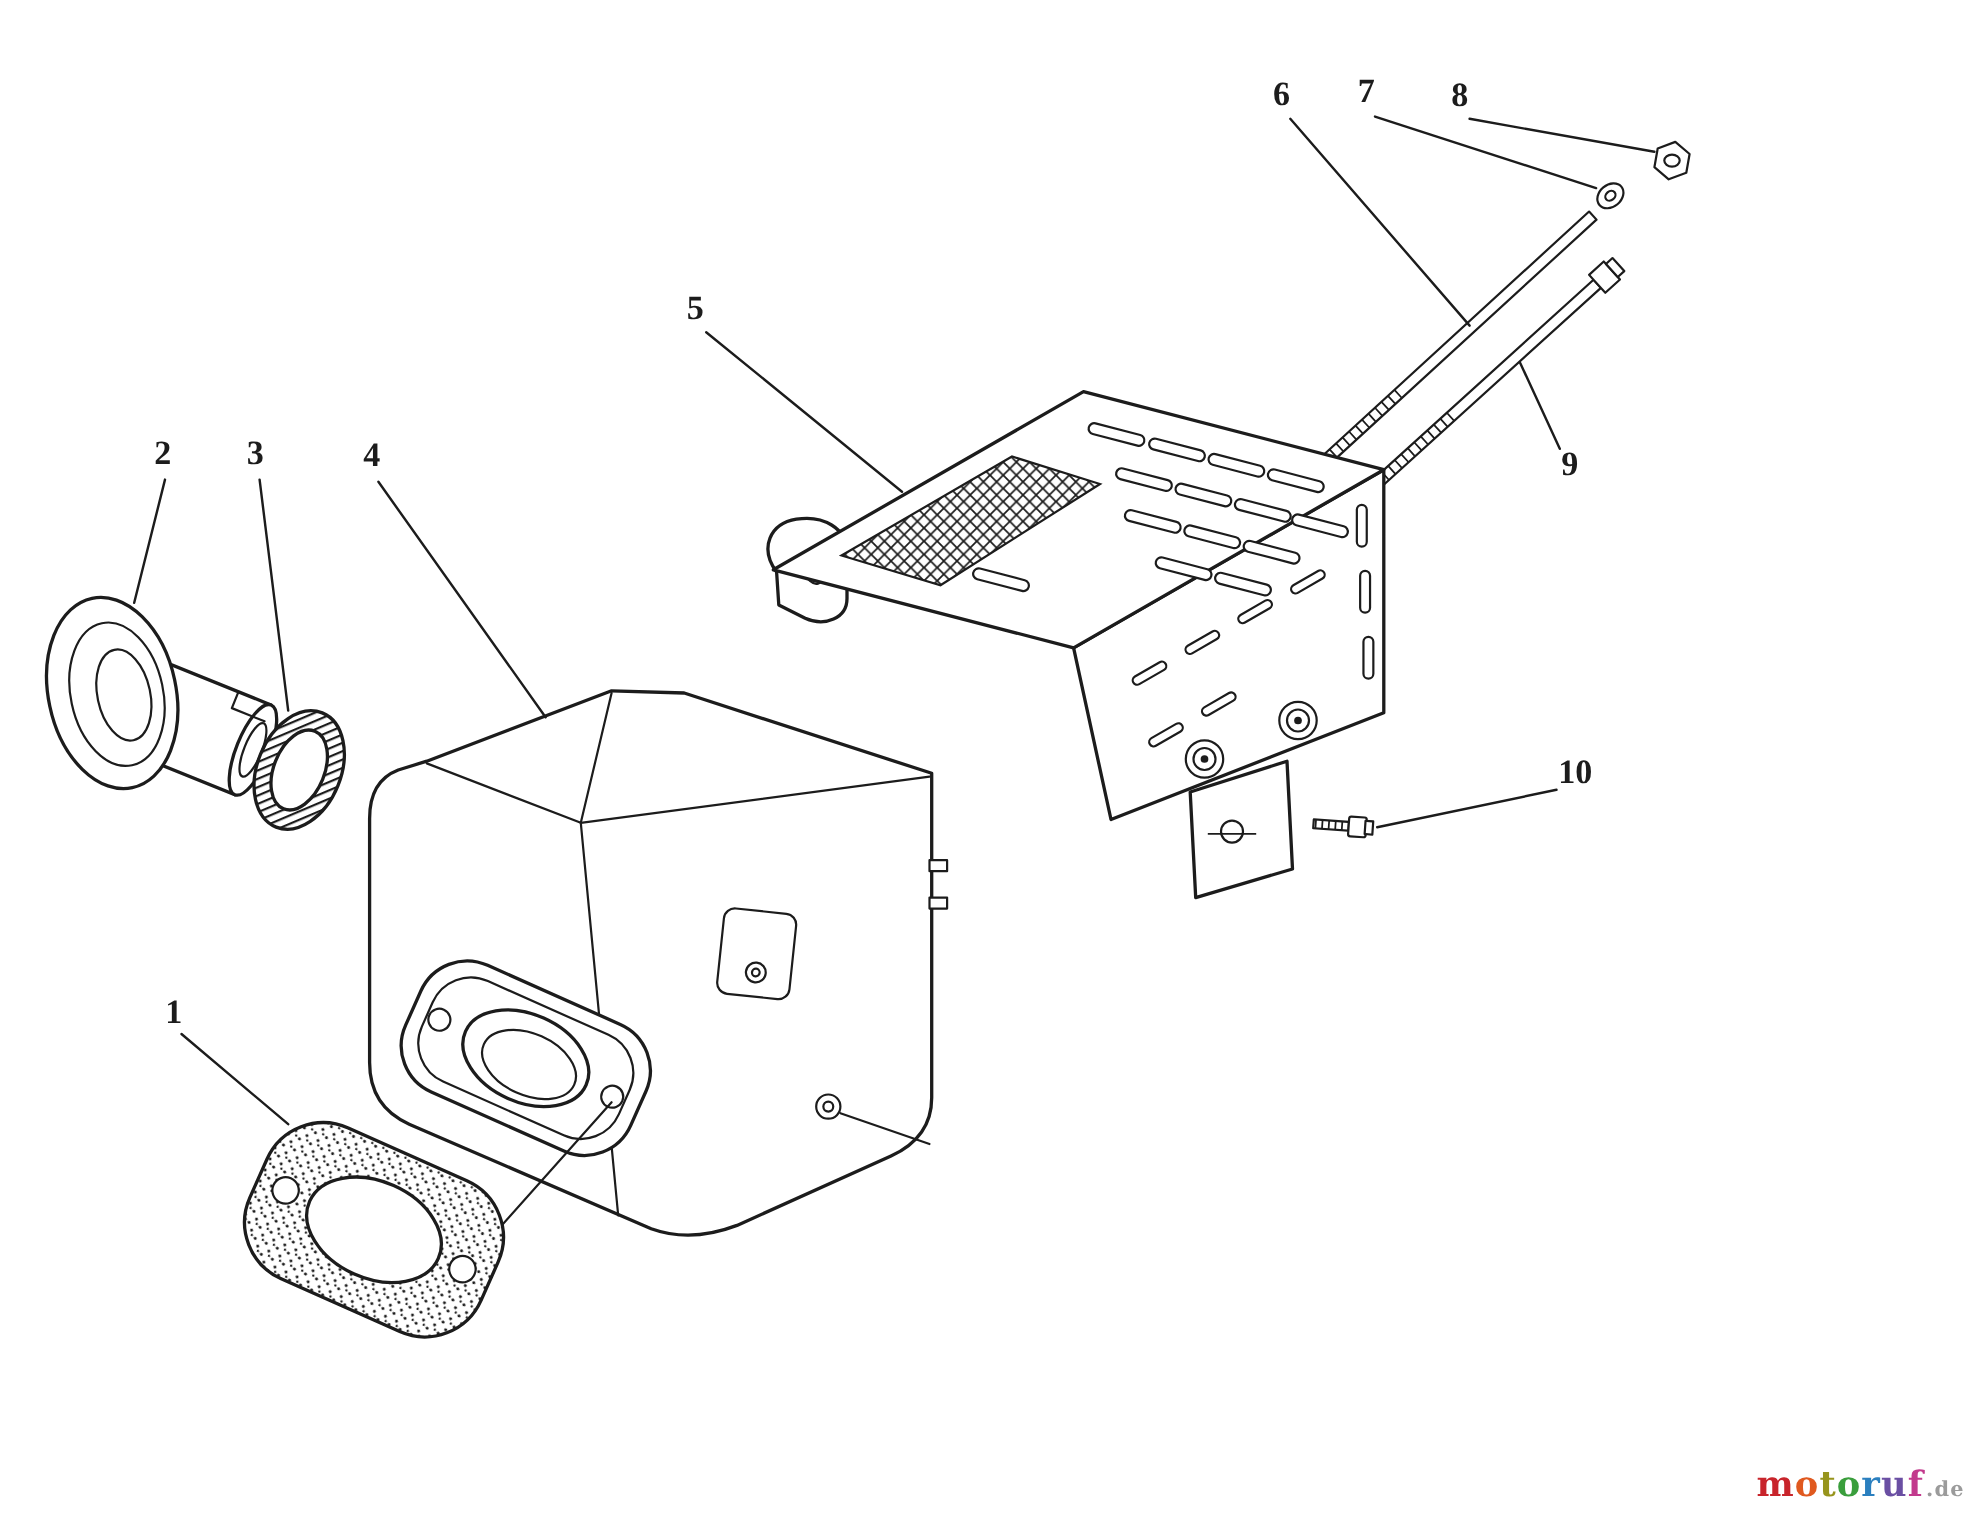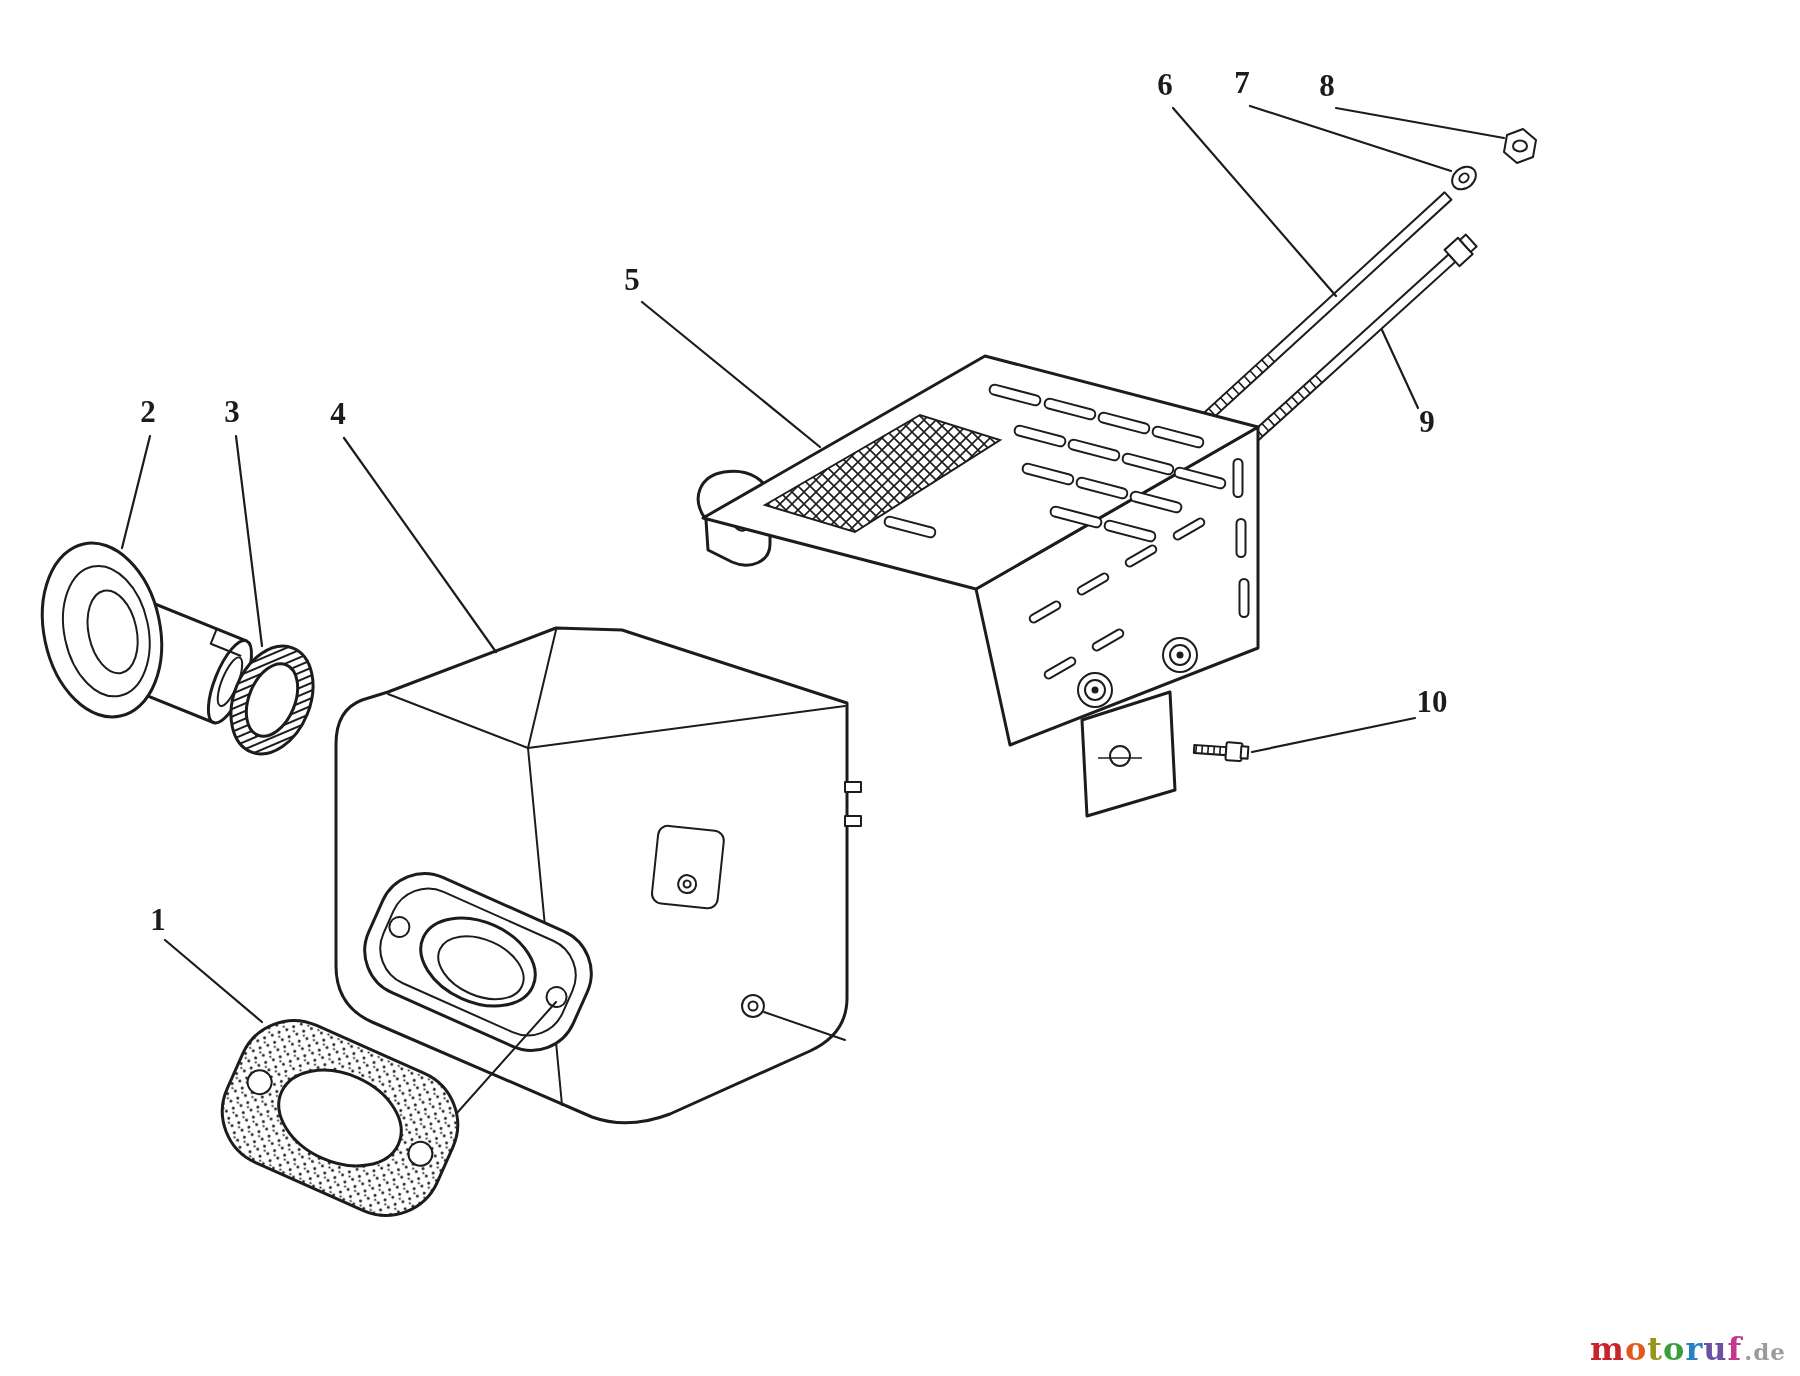--- a/index.html
+++ b/index.html
@@ -11,21 +11,21 @@
   .ln2  { fill:none; stroke:currentColor; stroke-width:2; stroke-linejoin:round; stroke-linecap:round; }
   .fw   { fill:#ffffff; stroke:currentColor; stroke-width:3; stroke-linejoin:round; }
   .fw2  { fill:#ffffff; stroke:currentColor; stroke-width:2; stroke-linejoin:round; }
   .lead { fill:none; stroke:currentColor; stroke-width:2.2; stroke-linecap:round; }
   .thr  { fill:none; stroke:currentColor; stroke-width:1.6; }
   .slot { fill:#ffffff; stroke:currentColor; stroke-width:2; }
   .callout { font:700 31px "Liberation Serif", serif; fill:currentColor; text-anchor:middle; }
 
   .watermark { position:absolute; right:14px; bottom:8px;
                font:700 32px "DejaVu Serif", serif; letter-spacing:1px; }
-  .watermark .wm-suffix { font-size:23px; font-weight:700; margin-left:2px; }
+  .watermark .wm-suffix { font-size:19px; font-weight:700; margin-left:2px; }
 </style>
 </head>
 <body>
 
 <div class="stage">
   <svg id="diagram" width="1800" height="1376" viewBox="0 0 1800 1376" xmlns="http://www.w3.org/2000/svg">
 
     <defs>
       <pattern id="stip" width="11" height="11" patternUnits="userSpaceOnUse">
         <rect width="11" height="11" fill="#ffffff"></rect>

